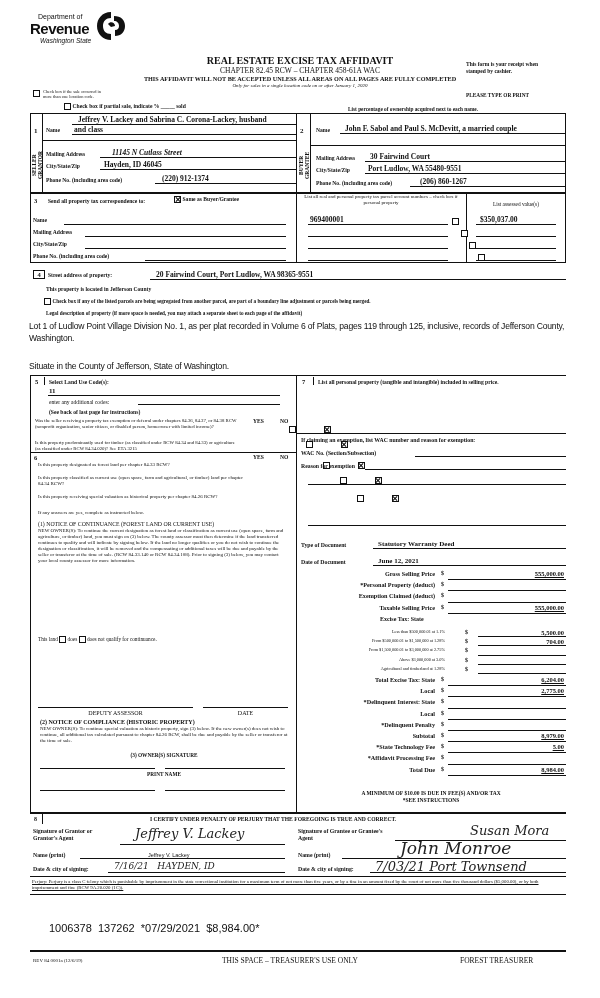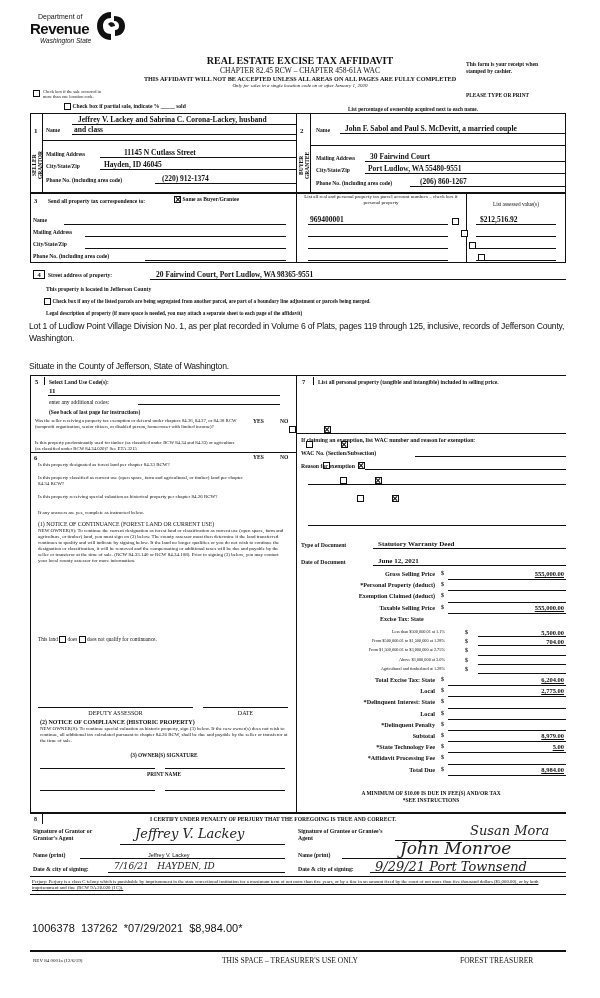--- a/index.html
+++ b/index.html
@@ -63,21 +63,21 @@
 <div class="abs" style="left:42px;top:113px;width:1px;height:80px;background:#111;"></div>
 <div class="abs b" style="left:34px;top:127px;font-size:7px;">1</div>
 <div class="abs vert" style="left:31px;top:145px;width:11px;height:40px;">SELLER GRANTOR</div>
 <div class="abs lbl" style="left:46px;top:127px;">Name</div>
 <div class="abs fill" style="left:78px;top:115px;font-size:7.5px;">Jeffrey V. Lackey and Sabrina C. Corona-Lackey, husband</div>
 <div class="abs fill" style="left:74px;top:125px;font-size:7.5px;">and class</div>
 <div class="line" style="left:72px;top:124px;width:224px;"></div>
 <div class="line" style="left:72px;top:134px;width:224px;"></div>
 <div class="line" style="left:42px;top:140px;width:254px;"></div>
 <div class="abs lbl" style="left:46px;top:151px;">Mailing Address</div>
-<div class="abs fill" style="left:124px;top:148px;font-size:7.5px;">11145 N Cutlass Street</div>
+<div class="abs fill" style="left:112px;top:148px;font-size:7.5px;font-style:italic;">11145 N Cutlass Street</div>
 <div class="line" style="left:100px;top:157px;width:196px;"></div>
 <div class="abs lbl" style="left:46px;top:163px;">City/State/Zip</div>
 <div class="abs fill" style="left:104px;top:160px;font-size:7.5px;">Hayden, ID 46045</div>
 <div class="line" style="left:100px;top:169px;width:196px;"></div>
 <div class="abs lbl" style="left:46px;top:177px;">Phone No. (including area code)</div>
 <div class="abs fill" style="left:162px;top:174px;font-size:7.5px;">(220) 912-1374</div>
 <div class="line" style="left:155px;top:183px;width:141px;"></div>
 
 
 <div class="abs" style="left:310px;top:113px;width:1px;height:80px;background:#111;"></div>
@@ -115,21 +115,21 @@
 <div class="line" style="left:85px;top:248px;width:201px;"></div>
 <div class="abs lbl" style="left:33px;top:253px;">Phone No. (including area code)</div>
 <div class="line" style="left:145px;top:260px;width:141px;"></div>
 
 <div class="abs center" style="left:298px;top:194px;width:166px;font-size:5px;line-height:5.8px;">List all real and personal property tax parcel account numbers – check box if personal property</div>
 <div class="abs center" style="left:466px;top:201px;width:100px;font-size:5.3px;">List assessed value(s)</div>
 
 <div class="abs fill" style="left:310px;top:215px;font-size:7.5px;">969400001</div>
 <div class="line" style="left:308px;top:224px;width:140px;"></div>
 <span class="cb abs" style="left:452px;top:218px;"></span>
-<div class="abs fill" style="left:480px;top:215px;font-size:7.5px;">$212,516.92</div>
+<div class="abs fill" style="left:480px;top:215px;font-size:7.5px;">$350,037.00</div>
 <div class="line" style="left:476px;top:224px;width:80px;"></div>
 
 <div class="line" style="left:308px;top:236px;width:140px;"></div>
 <span class="cb abs" style="left:452px;top:230px;"></span>
 <div class="line" style="left:476px;top:236px;width:80px;"></div>
 <div class="line" style="left:308px;top:248px;width:140px;"></div>
 <span class="cb abs" style="left:452px;top:242px;"></span>
 <div class="line" style="left:476px;top:248px;width:80px;"></div>
 <div class="line" style="left:308px;top:260px;width:140px;"></div>
 <span class="cb abs" style="left:452px;top:254px;"></span>
@@ -327,28 +327,28 @@
 <div class="abs sig" style="left:114px;top:861px;font-size:9px;white-space:pre;">7/16/21   HAYDEN, ID</div>
 <div class="line" style="left:108px;top:872px;width:177px;"></div>
 
 <div class="abs lbl" style="left:298px;top:828px;width:100px;font-size:5.8px;line-height:7px;">Signature of Grantee or Grantee's Agent</div>
 <div class="abs sig" style="left:470px;top:823px;font-size:13px;">Susan Mora</div>
 <div class="line" style="left:395px;top:840px;width:171px;"></div>
 <div class="abs lbl" style="left:298px;top:852px;font-size:5.8px;">Name (print)</div>
 <div class="abs sig" style="left:400px;top:838px;font-size:17px;">John Monroe</div>
 <div class="line" style="left:342px;top:858px;width:224px;"></div>
 <div class="abs lbl" style="left:298px;top:866px;font-size:5.8px;">Date &amp; city of signing:</div>
-<div class="abs sig" style="left:375px;top:859px;font-size:13px;white-space:nowrap;">9/29/21 Port Townsend</div>
+<div class="abs sig" style="left:375px;top:859px;font-size:13px;white-space:nowrap;">7/03/21 Port Townsend</div>
 <div class="line" style="left:370px;top:872px;width:196px;"></div>
 
 <div class="line" style="left:30px;top:876px;width:536px;"></div>
 <div class="abs" style="left:32px;top:879px;width:534px;font-size:4.8px;line-height:6.2px;text-decoration:underline;">Perjury: Perjury is a class C felony which is punishable by imprisonment in the state correctional institution for a maximum term of not more than five years, or by a fine in an amount fixed by the court of not more than five thousand dollars ($5,000.00), or by both imprisonment and fine (RCW 9A.20.020 (1C)).</div>
 <div class="line" style="left:30px;top:894px;width:536px;"></div>
 
 
-<div class="abs sans" style="left:32px;top:922px;font-size:11px;white-space:pre;">1006378  137262  *07/29/2021  $8,984.00*</div>
+<div class="abs sans" style="left:49px;top:922px;font-size:11px;white-space:pre;">1006378  137262  *07/29/2021  $8,984.00*</div>
 <div class="line" style="left:30px;top:950px;width:536px;border-bottom-width:2px;"></div>
 <div class="abs" style="left:33px;top:958px;font-size:5px;">REV 84 0001a (12/6/19)</div>
 <div class="abs" style="left:222px;top:956px;font-size:7.5px;">THIS SPACE – TREASURER'S USE ONLY</div>
 <div class="abs" style="left:460px;top:956px;font-size:7.5px;">FOREST TREASURER</div>
 
 
 
 
 </body></html>

